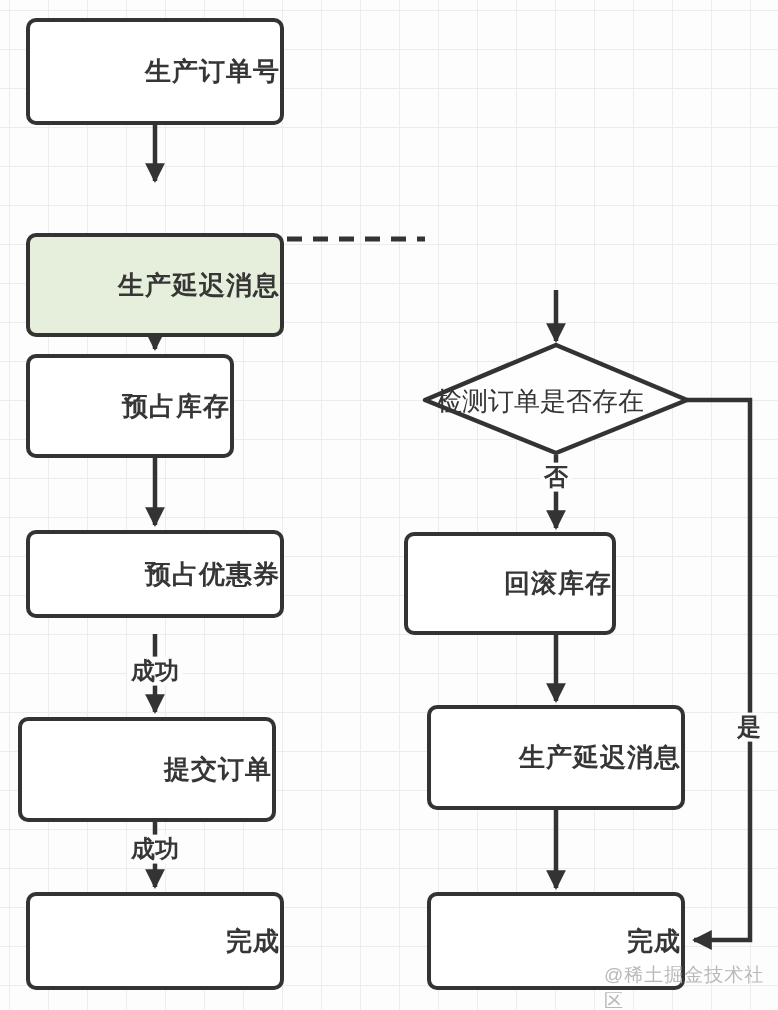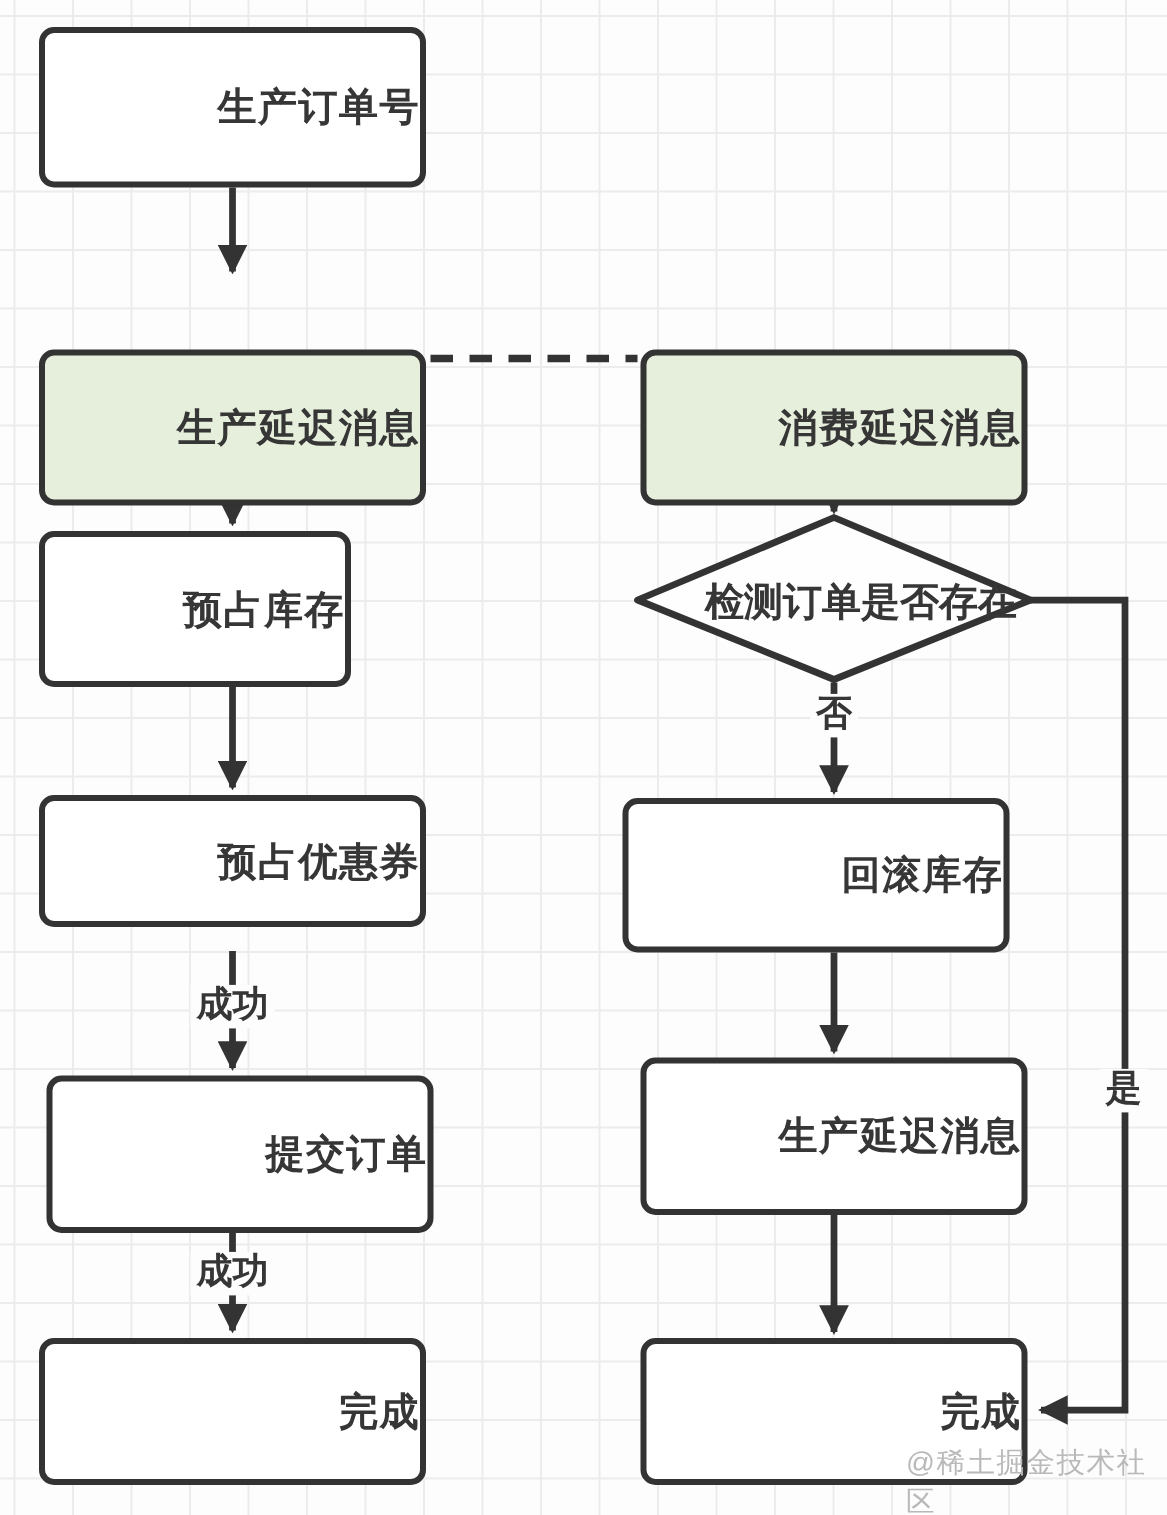--- a/index.html
+++ b/index.html
@@ -37,23 +37,23 @@
     font-weight: 600;
     color: #363636;
     letter-spacing: 1px;
   }
   .node.green { background: #e6efdb; margin-top: 47px; }
 
   .diamond-label {
     position: absolute;
     left: 436px; top: 384px;
     width: 242px;
-    text-align: right;
+    text-align: left;
     font-size: 26px;
-    font-weight: 700;
+    font-weight: 400;
     color: #363636;
     white-space: nowrap;
   }
 
   .edge-label {
     position: absolute;
     transform: translate(-50%, -50%);
     background: #fdfdfd;
     padding: 0 4px;
     font-size: 24px;
@@ -109,35 +109,32 @@
   </div>
 
   <div class="node" style="left:26px; top:354px; width:208px; height:104px">
     <span>预占库存</span>
   </div>
 
   <div class="node" style="left:26px; top:530px; width:258px; height:88px">
     <span>预占优惠券</span>
   </div>
 
-  <div class="node" style="left:31px; top:717px; width:258px; height:105px">
+  <div class="node" style="left:18px; top:717px; width:258px; height:105px">
     <span>提交订单</span>
   </div>
 
   <div class="node" style="left:26px; top:892px; width:258px; height:98px">
     <span>完成</span>
   </div>
 
-  <div class="node green" style="left:427px; top:186px; width:258px; height:104px">
-    <span>消费延迟消息</span>
-  </div>
 
   <div class="diamond-label">检测订单是否存在</div>
 
-  <div class="node" style="left:415px; top:532px; width:258px; height:103px">
+  <div class="node" style="left:404px; top:532px; width:212px; height:103px">
     <span>回滚库存</span>
   </div>
 
   <div class="node" style="left:427px; top:705px; width:258px; height:105px">
     <span>生产延迟消息</span>
   </div>
 
   <div class="node" style="left:427px; top:892px; width:258px; height:98px">
     <span>完成</span>
   </div>

